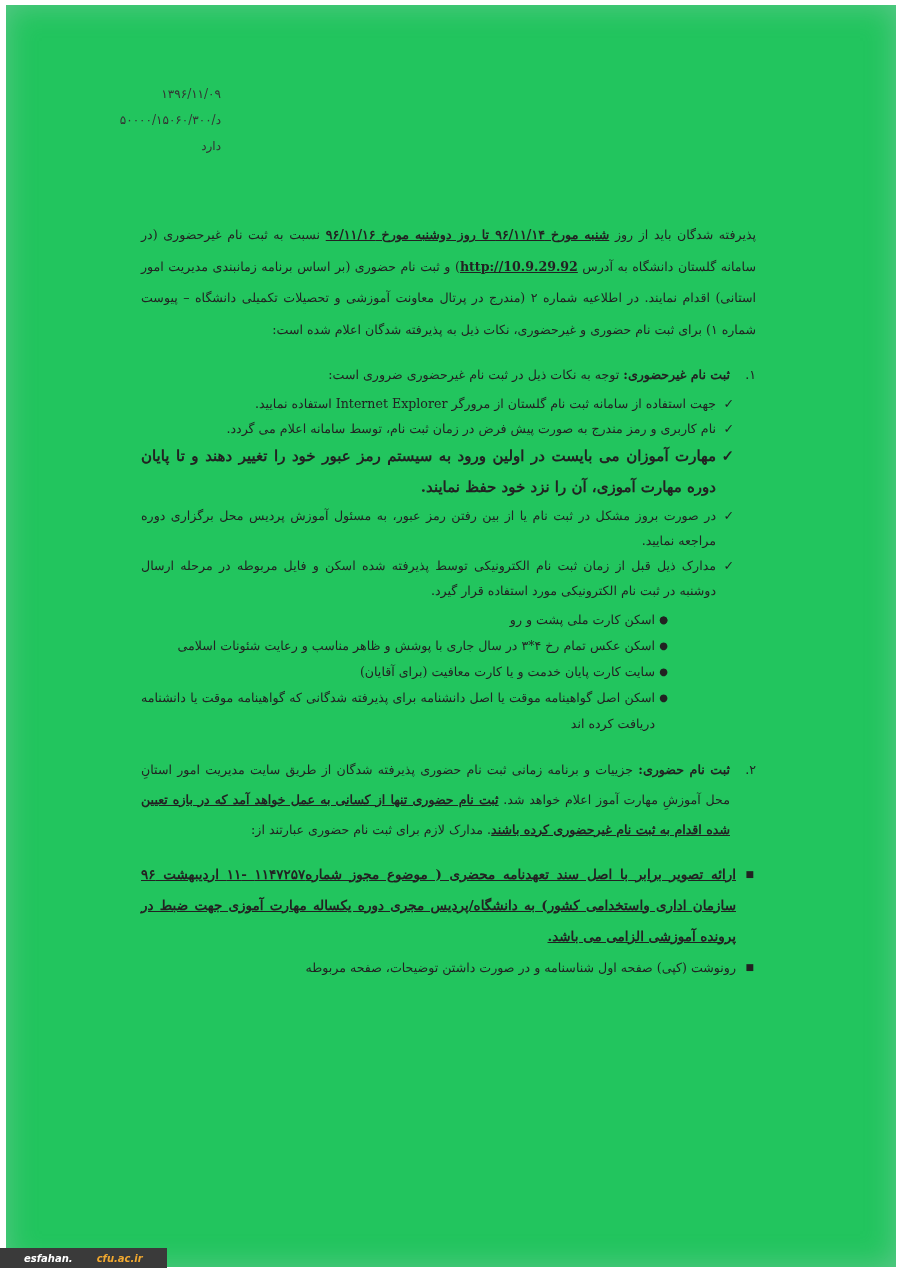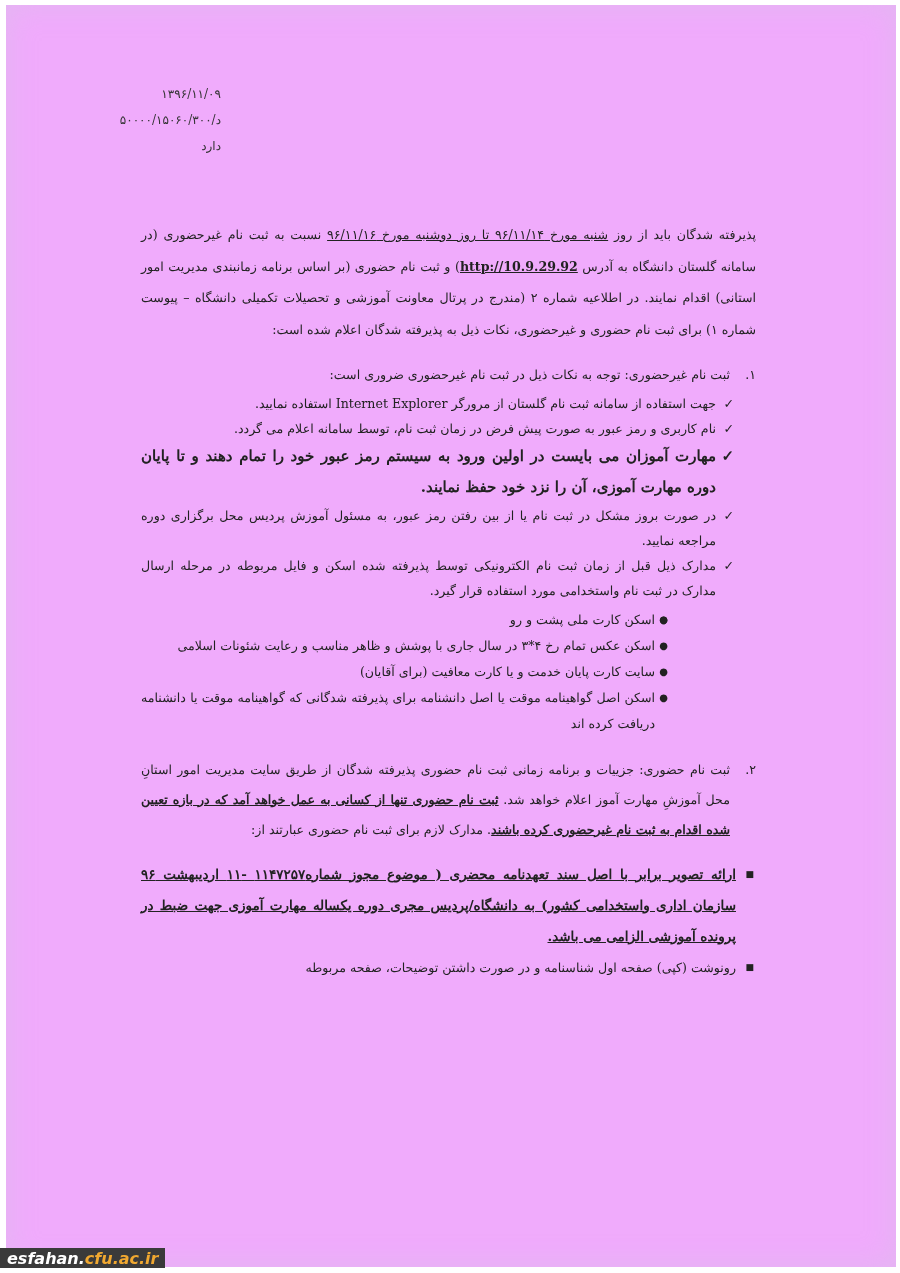--- a/index.html
+++ b/index.html
@@ -5,60 +5,60 @@
   html, body { margin: 0; padding: 0; }
   body {
     width: 900px; height: 1273px; overflow: hidden;
     background: #ffffff;
     font-family: "DejaVu Sans", sans-serif;
     color: #1a1a1a;
     position: relative;
   }
   .page {
     position: absolute; left: 6px; top: 5px; width: 890px; height: 1262px;
-    background: #f0abfc;
+    background: #22c55e;
     box-shadow: inset 0 0 30px rgba(200,205,220,0.35);
   }
   .ref-block {
     position: absolute; left: 85px; top: 76px; width: 130px;
     direction: rtl; text-align: right;
     font-family: "DejaVu Serif", serif; font-size: 12px; color: #333;
     line-height: 26px;
   }
   .content {
     position: absolute; left: 135px; top: 214px; width: 615px;
     direction: rtl; text-align: justify;
     font-family: "DejaVu Serif", serif;
     font-size: 12.6px; line-height: 31.5px; color: #222;
   }
   .para { margin: 0; }
   .u { text-decoration: underline; font-weight: bold; }
-  .b { font-weight: normal; margin-top: 6px; }
+  .b { font-weight: bold; margin-top: 6px; }
   .section { margin-top: 14px; position: relative; }
   .sec-head { display: flex; align-items: baseline; }
   .sec-num { width: 26px; flex: none; font-weight: normal; }
   .checks { margin: 0; padding: 0 22px 0 0; list-style: none; line-height: 25px; }
   .checks li { position: relative; padding-right: 18px; margin: 0; }
   .checks li .mark { position: absolute; right: 0; top: 0; }
   .big { font-size: 15px; font-weight: bold; line-height: 31px; }
   .bullets { list-style: none; margin: 4px 0 0 0; padding: 0 48px 0 0; line-height: 26px; }
   .bullets li { position: relative; padding-right: 13px; }
   .bullets li .dot { position: absolute; right: 0; top: 0; font-size: 10px; }
   .sec2 { margin-top: 18px; line-height: 30px; }
   .squares { list-style: none; margin: 14px 0 0 0; padding: 0 0 0 0; line-height: 31px; }
   .squares li { position: relative; padding-right: 20px; }
   .squares li .sq { position: absolute; right: 2px; top: 0; font-size: 9px; }
   .sq-bold { font-weight: bold; text-decoration: underline; font-size: 13.5px; }
   .watermark {
-    position: absolute; left: 0; top: 1248px; height: 20px; padding: 0 7px;
+    position: absolute; left: 0; top: 1248px; height: 20px; padding: 0 24px;
     background: #3a3a3a; display: flex; align-items: center;
-    font-family: "DejaVu Sans", sans-serif; font-size: 16px; font-weight: bold; font-style: italic;
+    font-family: "DejaVu Sans", sans-serif; font-size: 10px; font-weight: bold; font-style: italic;
   }
   .wm-a { color: #ffffff; }
-  .wm-b { color: #f0a830; }
+  .wm-b { color: #f0a830; margin-left: 24px; }
 </style>
 </head>
 <body>
 
 <div class="page">
 
   <div class="ref-block">
     <div>۱۳۹۶/۱۱/۰۹</div>
     <div>د/۵۰۰۰۰/۱۵۰۶۰/۳۰۰</div>
     <div>دارد</div>
@@ -70,24 +70,24 @@
       <span>پذیرفته شدگان باید از روز </span><span class="u b">شنبه مورخ ۹۶/۱۱/۱۴ تا روز دوشنبه مورخ ۹۶/۱۱/۱۶</span><span> نسبت به ثبت نام غیرحضوری (در سامانه گلستان دانشگاه به آدرس </span><span class="u" dir="ltr">http://10.9.29.92</span><span>) و ثبت نام حضوری (بر اساس برنامه زمانبندی مدیریت امور استانی) اقدام نمایند. در اطلاعیه شماره ۲ (مندرج در پرتال معاونت آموزشی و تحصیلات تکمیلی دانشگاه – پیوست شماره ۱) برای ثبت نام حضوری و غیرحضوری، نکات ذیل به پذیرفته شدگان اعلام شده است:</span>
     </p>
 
     <div class="section">
       <div class="sec-head">
         <span class="sec-num">۱.</span>
         <span><span class="b">ثبت نام غیرحضوری:</span><span> توجه به نکات ذیل در ثبت نام غیرحضوری ضروری است:</span></span>
       </div>
       <ul class="checks">
         <li><span class="mark">✓</span><span>جهت استفاده از سامانه ثبت نام گلستان از مرورگر Internet Explorer استفاده نمایید.</span></li>
-        <li><span class="mark">✓</span><span>نام کاربری و رمز عبور به صورت پیش فرض در زمان ثبت نام، توسط سامانه اعلام می گردد.</span></li>
-        <li class="big"><span class="mark">✓</span><span>مهارت آموزان می بایست در اولین ورود به سیستم رمز عبور خود را تمام دهند و تا پایان دوره مهارت آموزی، آن را نزد خود حفظ نمایند.</span></li>
+        <li><span class="mark">✓</span><span>نام کاربری و رمز مندرج به صورت پیش فرض در زمان ثبت نام، توسط سامانه اعلام می گردد.</span></li>
+        <li class="big"><span class="mark">✓</span><span>مهارت آموزان می بایست در اولین ورود به سیستم رمز عبور خود را تغییر دهند و تا پایان دوره مهارت آموزی، آن را نزد خود حفظ نمایند.</span></li>
         <li><span class="mark">✓</span><span>در صورت بروز مشکل در ثبت نام یا از بین رفتن رمز عبور، به مسئول آموزش پردیس محل برگزاری دوره مراجعه نمایید.</span></li>
-        <li><span class="mark">✓</span><span>مدارک ذیل قبل از زمان ثبت نام الکترونیکی توسط پذیرفته شده اسکن و فایل مربوطه در مرحله ارسال مدارک در ثبت نام واستخدامی مورد استفاده قرار گیرد.</span>
+        <li><span class="mark">✓</span><span>مدارک ذیل قبل از زمان ثبت نام الکترونیکی توسط پذیرفته شده اسکن و فایل مربوطه در مرحله ارسال دوشنبه در ثبت نام الکترونیکی مورد استفاده قرار گیرد.</span>
           <ul class="bullets">
             <li><span class="dot">●</span></li>
             <li><span class="dot">●</span><span>اسکن کارت ملی پشت و رو</span></li>
             <li><span class="dot">●</span><span>اسکن عکس تمام رخ ۴*۳ در سال جاری با پوشش و ظاهر مناسب و رعایت شئونات اسلامی</span></li>
             <li><span class="dot">●</span><span>سایت کارت پایان خدمت و یا کارت معافیت (برای آقایان)</span></li>
             <li><span class="dot">●</span><span>اسکن اصل گواهینامه موقت یا اصل دانشنامه برای پذیرفته شدگانی که گواهینامه موقت یا دانشنامه دریافت کرده اند</span></li>
           </ul>
         </li>
       </ul>
     </div>

